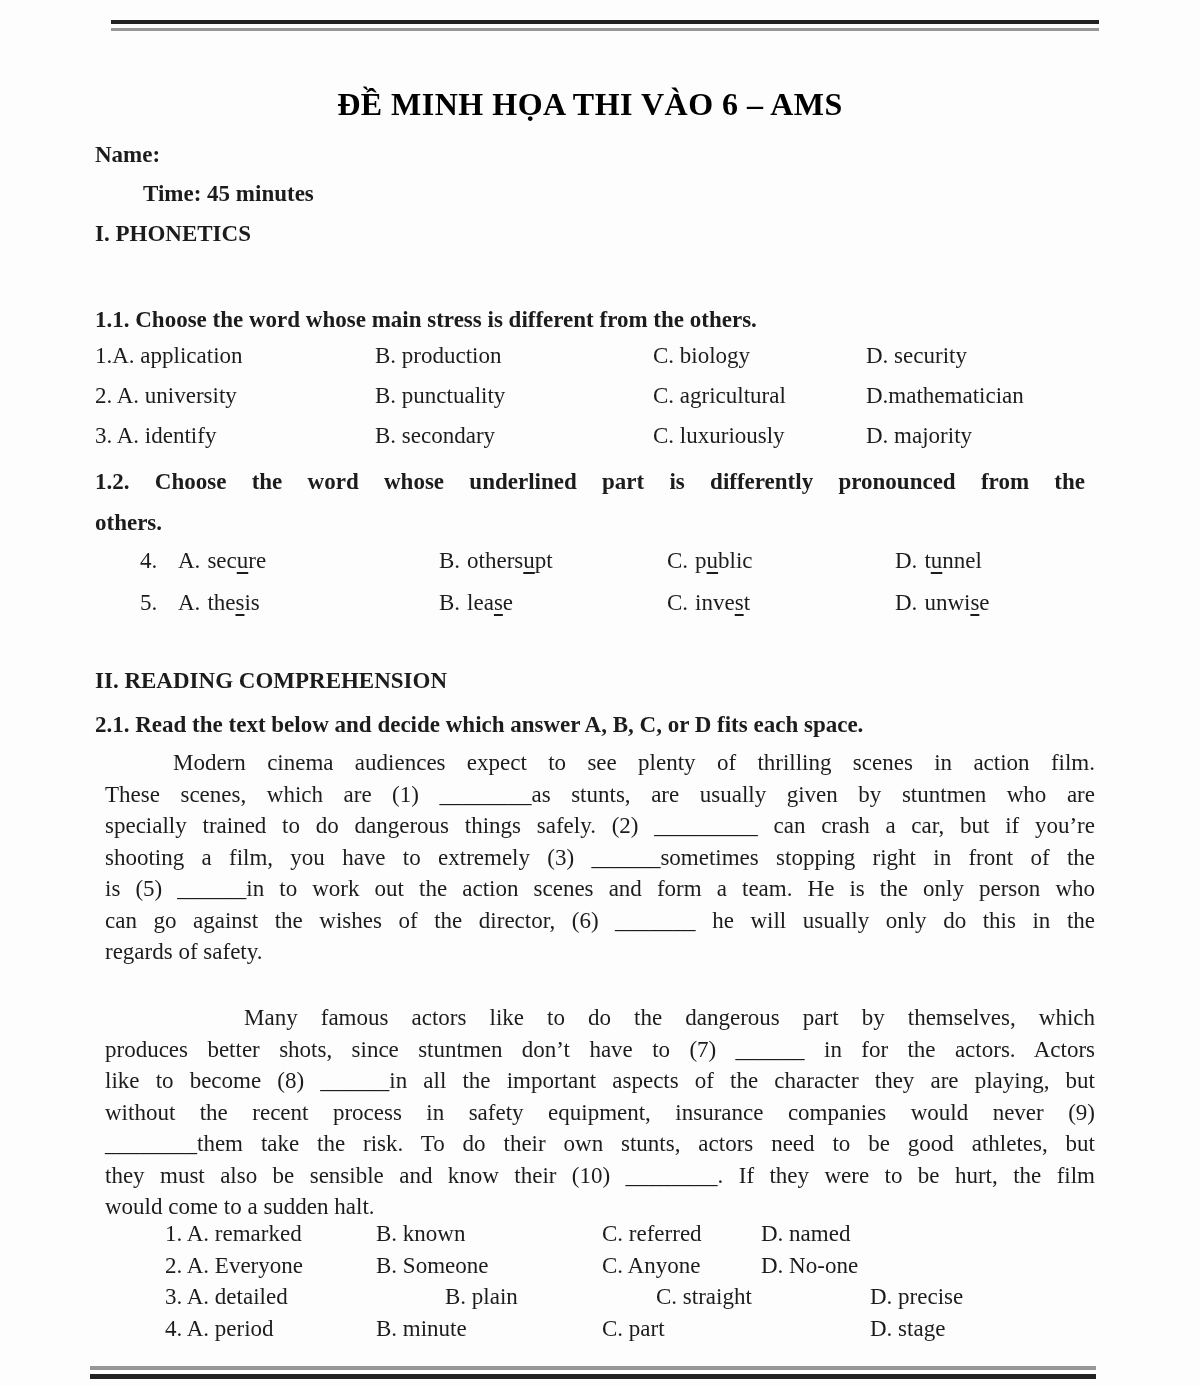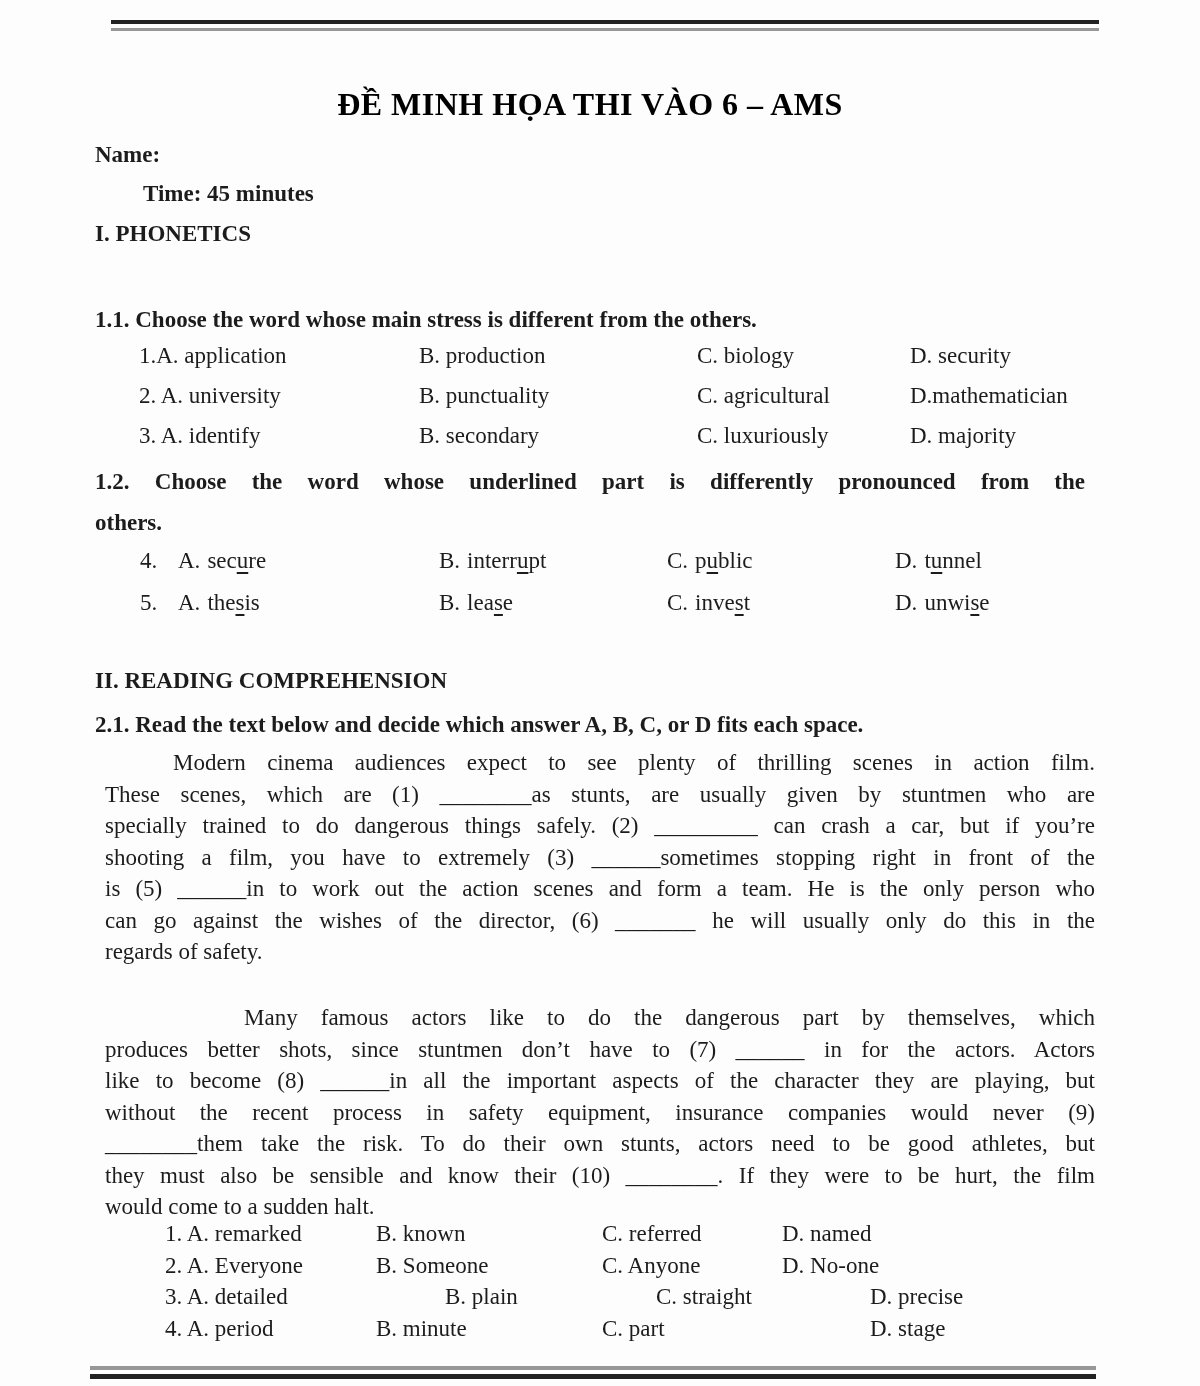--- a/index.html
+++ b/index.html
@@ -35,42 +35,42 @@
 
   .subhead{position:absolute;left:0;width:990px;font-size:23px;font-weight:bold;line-height:32px;}
   .subhead.h11{top:304px;}
   .subhead.h21{top:709px;}
   .subhead.h12{top:461px;line-height:41px;}
   .jline{text-align:justify;text-align-last:justify;}
 
   
   .row{position:relative;height:40px;font-size:23px;line-height:30px;}
   .row span{position:absolute;top:0;white-space:nowrap;}
-  .stress{position:absolute;left:0;top:341px;width:990px;margin-left:44px;}
+  .stress{position:absolute;left:0;top:341px;width:990px;}
   .stress .c1{left:0;} .stress .c2{left:280px;} .stress .c3{left:558px;} .stress .c4{left:771px;}
 
   .ul-table{position:absolute;left:0;top:546px;width:990px;}
   .ul-table .row{height:42px;}
   .ul-table .num{left:45px;}
   .ul-table .oa{left:83px;} .ul-table .ob{left:344px;} .ul-table .oc{left:572px;} .ul-table .od{left:800px;}
   .ul-table .lab{margin-right:7px;}
   .ul-table .opt span{position:static;}
   .ulz{text-decoration:underline;text-decoration-thickness:2px;text-underline-offset:4px;}
 
   .para{position:absolute;left:0;width:990px;font-size:23px;margin-left:10px;}
   .para .line{text-align:justify;text-align-last:justify;line-height:31.5px;height:31.5px;overflow:visible;}
   .para .line.last{text-align-last:left;}
   .p1{top:747px;}
   .p1 .line.first{text-indent:68px;}
   .p2{top:1002px;}
   .p2 .line.first{text-indent:139px;}
 
   .rc{position:absolute;left:0;top:1219px;width:990px;}
   .rc .row{height:31.5px;line-height:29px;}
-  .rc .c1{left:70px;} .rc .c2{left:281px;} .rc .c3{left:507px;} .rc .c4{left:687px;}
+  .rc .c1{left:70px;} .rc .c2{left:281px;} .rc .c3{left:507px;} .rc .c4{left:666px;}
   .rc .row.r3 .c2{left:350px;}
   .rc .row.r3 .c3{left:561px;}
   .rc .row.r3 .c4,.rc .row.r4 .c4{left:775px;}
 </style>
 </head>
 <body>
 
 <div class="page">
 
   <div class="rule-top">
@@ -111,21 +111,21 @@
 
     <div class="subhead h12">
       <div class="jline">1.2. Choose the word whose underlined part is differently pronounced from the</div>
       <div>others.</div>
     </div>
 
     <div class="ul-table">
       <div class="row">
         <span class="num">4.</span>
         <span class="oa opt"><span class="lab">A.</span><span>sec</span><span class="ulz">u</span><span>re</span></span>
-        <span class="ob opt"><span class="lab">B.</span><span>interr</span><span class="ulz">u</span><span>pt</span></span>
+        <span class="ob opt"><span class="lab">B.</span><span>others</span><span class="ulz">u</span><span>pt</span></span>
         <span class="oc opt"><span class="lab">C.</span><span>p</span><span class="ulz">u</span><span>blic</span></span>
         <span class="od opt"><span class="lab">D.</span><span>t</span><span class="ulz">u</span><span>nnel</span></span>
       </div>
       <div class="row">
         <span class="num">5.</span>
         <span class="oa opt"><span class="lab">A.</span><span>the</span><span class="ulz">s</span><span>is</span></span>
         <span class="ob opt"><span class="lab">B.</span><span>lea</span><span class="ulz">s</span><span>e</span></span>
         <span class="oc opt"><span class="lab">C.</span><span>inve</span><span class="ulz">s</span><span>t</span></span>
         <span class="od opt"><span class="lab">D.</span><span>unwi</span><span class="ulz">s</span><span>e</span></span>
       </div>

